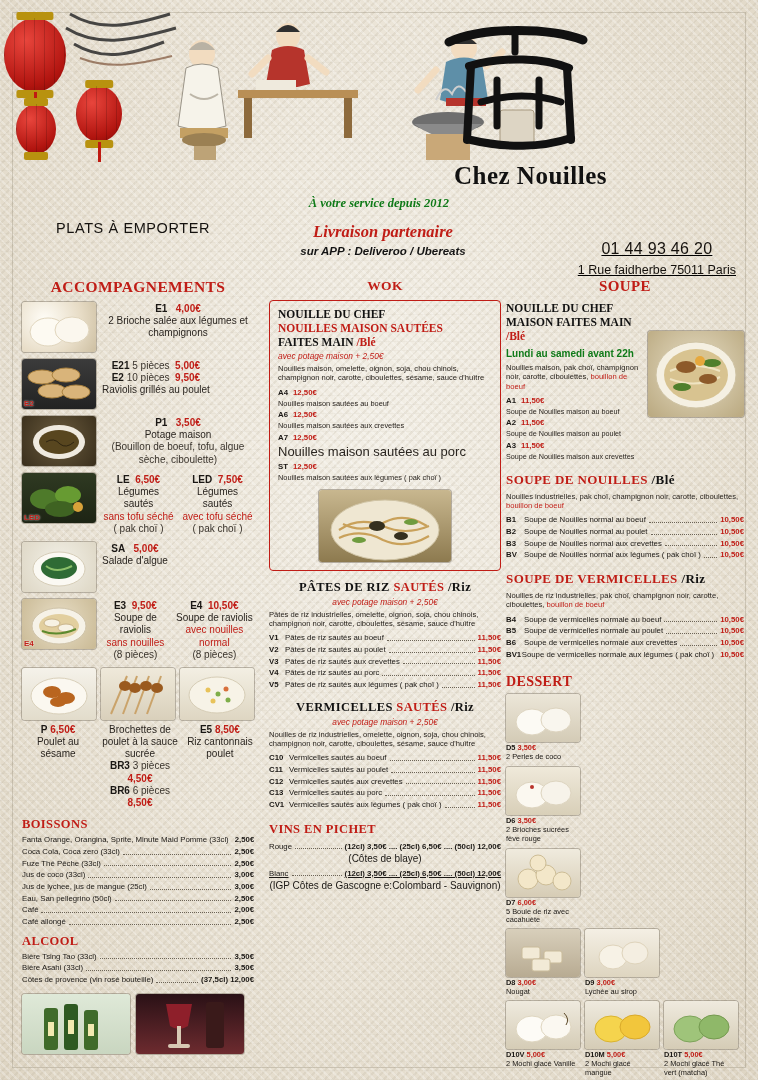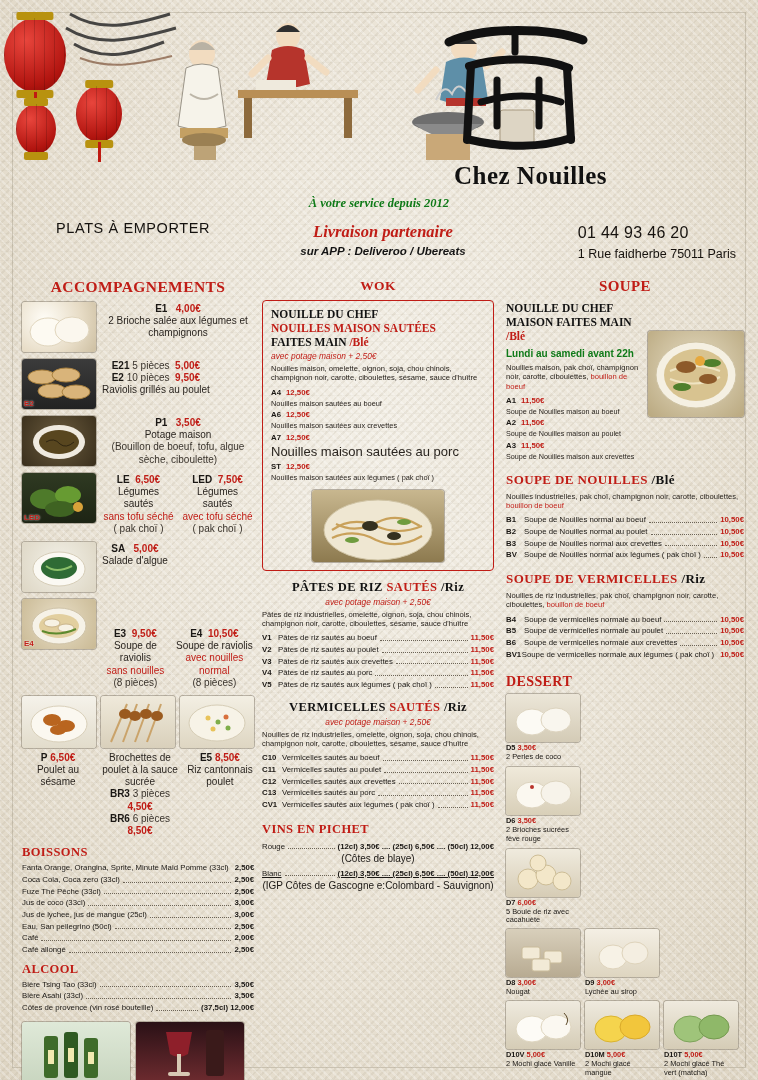--- a/index.html
+++ b/index.html
@@ -51,28 +51,28 @@
     color:#0f7a18; font-size:12.5px; font-weight:bold; font-style:italic;
     font-family:"Liberation Serif", serif;
   }
   .hdr-left{
     position:absolute; left:56px; top:220px; width:220px;
     font-size:14.5px; color:#15120f; letter-spacing:.6px; font-weight:500;
   }
   .hdr-mid{ position:absolute; left:268px; top:222px; width:230px; text-align:center; }
   .hdr-mid .l1{ color:#c01d16; font-size:16.5px; font-style:italic; font-weight:bold; font-family:"Liberation Serif", serif;}
   .hdr-mid .l2{ color:#141414; font-size:11.5px; font-style:italic; font-weight:bold; margin-top:3px;}
-  .hdr-right{ position:absolute; right:22px; top:224px; text-align:left; }
+  .hdr-right{ position:absolute; right:22px; top:240px; text-align:center;text-decoration:underline; }
   .hdr-right .phone{ font-size:16px; color:#16120e; font-weight:500; letter-spacing:.3px;}
   .hdr-right .addr{ font-size:12.5px; color:#16120e; margin-top:5px;}
 
   
   .col{ position:absolute; top:278px; }
   .col-left{ left:22px; width:232px; }
-  .col-mid{ left:262px; width:232px; }
+  .col-mid{ left:269px; width:232px; }
   .col-right{ left:506px; width:238px; }
 
   .sect-title{
     color:#c01d16; font-weight:bold; letter-spacing:.4px;
     font-family:"Liberation Serif", serif;
   }
   .t-accomp{ font-size:15.5px; text-align:center; }
   .t-wok{ font-size:13.5px; text-align:center; }
   .t-soupe{ font-size:15px; text-align:center; }
   .t-sub{ font-size:12.5px; }
@@ -334,21 +334,21 @@
             <ellipse cx="37" cy="27" rx="20" ry="12" fill="#e2cf9f"></ellipse>
             <g fill="#f7f2e4" stroke="#c9b48a">
               <ellipse cx="30" cy="24" rx="8" ry="4"></ellipse>
               <ellipse cx="44" cy="29" rx="8" ry="4"></ellipse>
             </g>
             <path d="M20,32 q16,6 34,-2" stroke="#5d8a2e" fill="none" stroke-width="2"></path>
           </svg>
         <span class="lbl">E4</span>
       </div>
       <div class="itemtext">
-        <div style="display:flex; gap:6px;margin-top:28px;">
+        <div style="display:flex; gap:6px;">
           <div>
             <span class="code">E3</span>
             &nbsp;<span class="price">9,50€</span><br>
             <span class="desc">Soupe de raviolis</span><br>
             <span class="redtxt">sans nouilles</span><br>
             <span class="muted">(8 pièces)</span>
           </div>
           <div>
             <span class="code">E4</span>
             &nbsp;<span class="price">10,50€</span><br>

